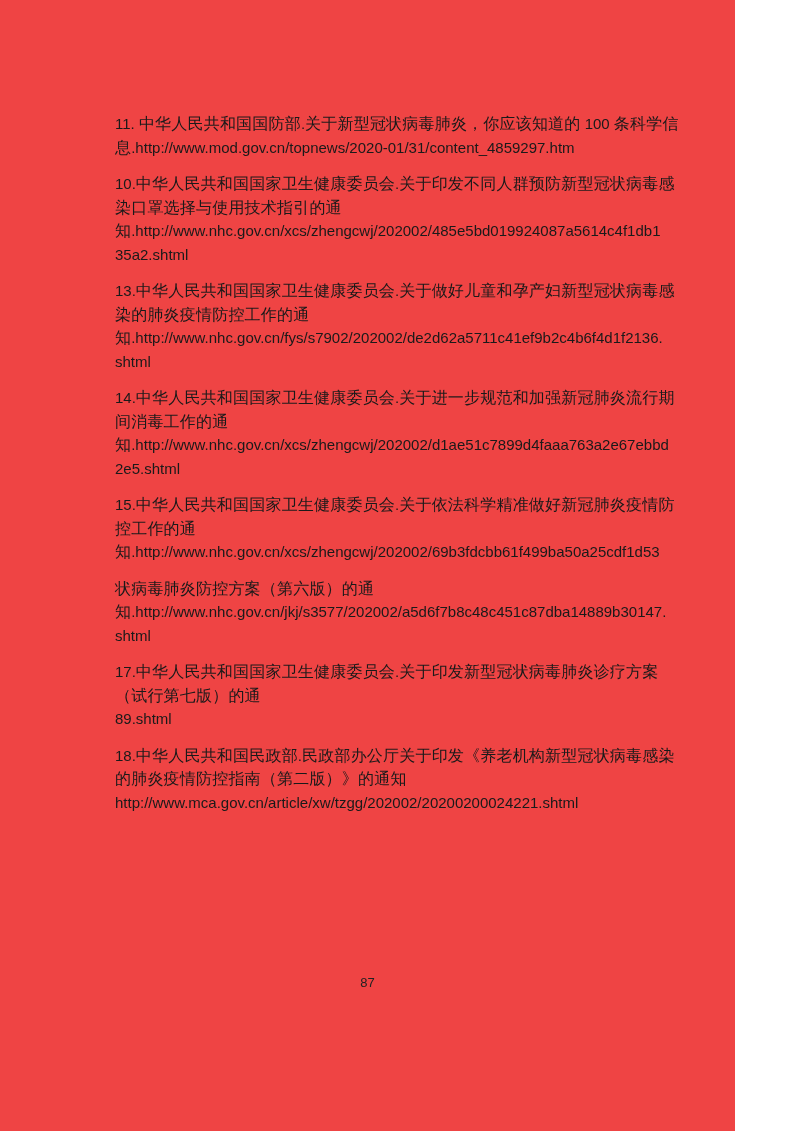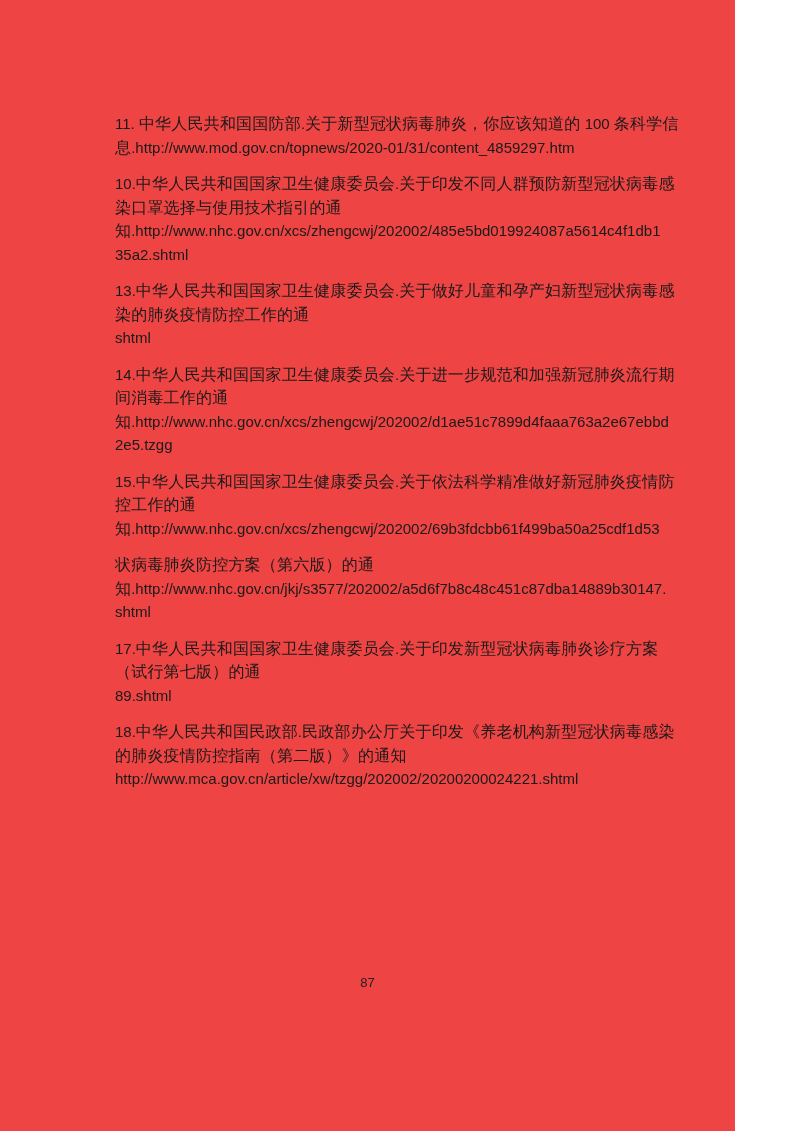--- a/index.html
+++ b/index.html
@@ -57,27 +57,28 @@
       </div>
       <div class="ref-item">
         <div class="ref-line"><span class="latin">10.</span><span>中华人民共和国国家卫生健康委员会</span><span class="latin">.</span><span>关于印发不同人群预防新型冠状病毒感</span></div>
         <div class="ref-line"><span>染口罩选择与使用技术指引的通</span></div>
         <div class="ref-line"><span>知</span><span class="latin">.http://www.nhc.gov.cn/xcs/zhengcwj/202002/485e5bd019924087a5614c4f1db1</span></div>
         <div class="ref-line"><span class="latin">35a2.shtml</span></div>
       </div>
       <div class="ref-item">
         <div class="ref-line"><span class="latin">13.</span><span>中华人民共和国国家卫生健康委员会</span><span class="latin">.</span><span>关于做好儿童和孕产妇新型冠状病毒感</span></div>
         <div class="ref-line"><span>染的肺炎疫情防控工作的通</span></div>
+        <div class="ref-line"><span>知</span><span class="latin">.http://www.nhc.gov.cn/fys/s7902/202002/de2d62a5711c41ef9b2c4b6f4d1f2136.</span></div>
         <div class="ref-line"><span class="latin">shtml</span></div>
       </div>
       <div class="ref-item">
         <div class="ref-line"><span class="latin">14.</span><span>中华人民共和国国家卫生健康委员会</span><span class="latin">.</span><span>关于进一步规范和加强新冠肺炎流行期</span></div>
         <div class="ref-line"><span>间消毒工作的通</span></div>
         <div class="ref-line"><span>知</span><span class="latin">.http://www.nhc.gov.cn/xcs/zhengcwj/202002/d1ae51c7899d4faaa763a2e67ebbd</span></div>
-        <div class="ref-line"><span class="latin">2e5.tzgg</span></div>
+        <div class="ref-line"><span class="latin">2e5.shtml</span></div>
       </div>
       <div class="ref-item">
         <div class="ref-line"><span class="latin">15.</span><span>中华人民共和国国家卫生健康委员会</span><span class="latin">.</span><span>关于依法科学精准做好新冠肺炎疫情防</span></div>
         <div class="ref-line"><span>控工作的通</span></div>
         <div class="ref-line"><span>知</span><span class="latin">.http://www.nhc.gov.cn/xcs/zhengcwj/202002/69b3fdcbb61f499ba50a25cdf1d53</span></div>
       </div>
       <div class="ref-item">
         <div class="ref-line"><span>状病毒肺炎防控方案（第六版）的通</span></div>
         <div class="ref-line"><span>知</span><span class="latin">.http://www.nhc.gov.cn/jkj/s3577/202002/a5d6f7b8c48c451c87dba14889b30147.</span></div>
         <div class="ref-line"><span class="latin">shtml</span></div>

